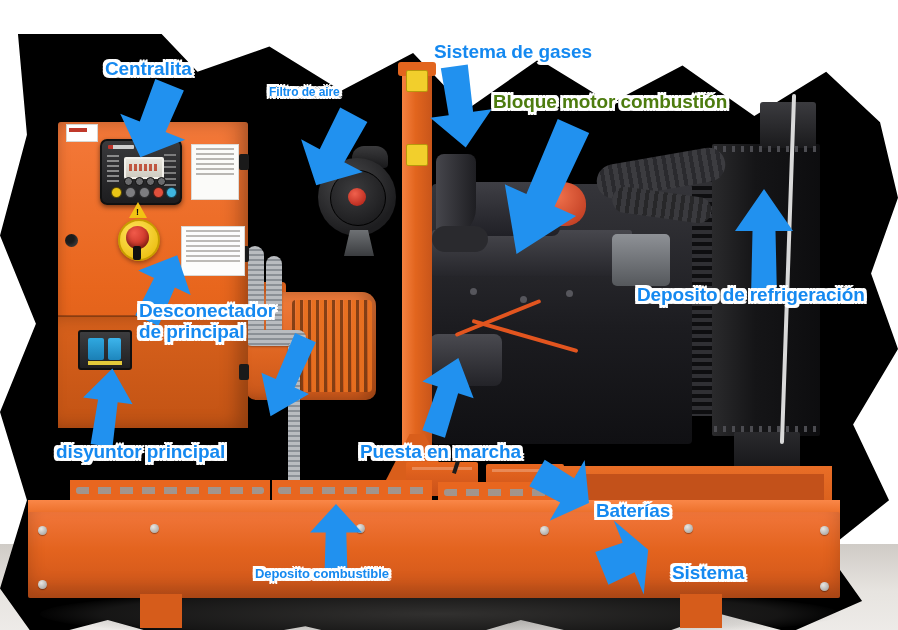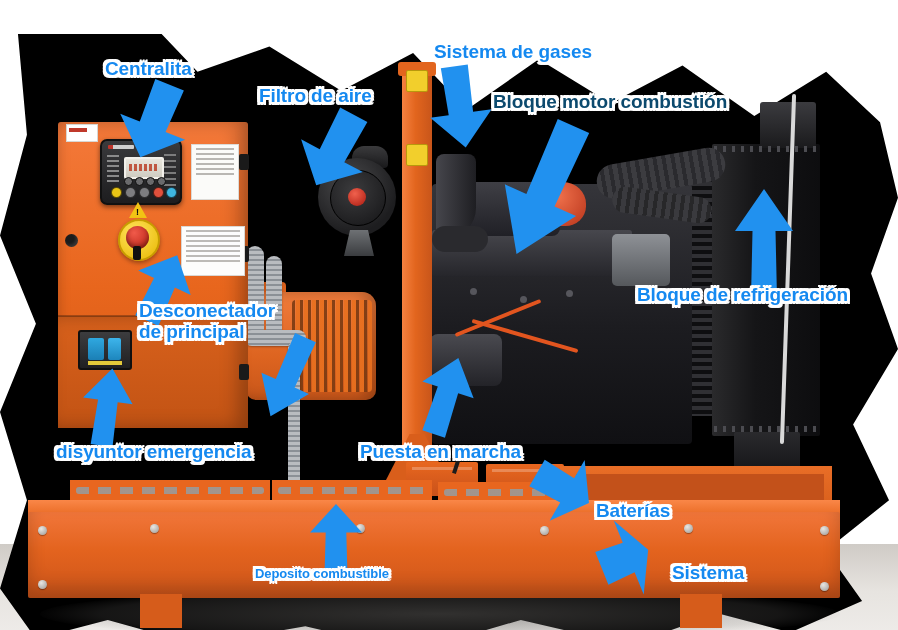--- a/index.html
+++ b/index.html
@@ -415,52 +415,52 @@
         <svg width="70" height="78" viewBox="0 0 70 78">
           <polygon points="19.6,0.0 50.4,0.0 48.9,45.2 70.0,45.2 35.0,78.0 0.0,45.2 21.1,45.2" fill="#2191ef"></polygon>
         </svg>
       </div>
       <div class="ann-label" style="left: 105px; top: 25px; font-size: 19px; color: rgb(21, 137, 240);">Centralita</div>
       <div class="ann-arrow" style="left: 300px; top: 76px; width: 70px; height: 80px; transform-origin: 50% 50%; transform: rotate(28deg);">
         <svg width="70" height="80" viewBox="0 0 70 80">
           <polygon points="19.6,0.0 50.4,0.0 48.9,46.4 70.0,46.4 35.0,80.0 0.0,46.4 21.1,46.4" fill="#2191ef"></polygon>
         </svg>
       </div>
-      <div class="ann-label" style="left: 259px; top: 52px; font-size: 19px; color: rgb(21, 137, 240);">Filtro de aire</div>
+      <div class="ann-label" style="left: 269px; top: 52px; font-size: 12px; color: rgb(21, 137, 240);">Filtro de aire</div>
       <div class="ann-arrow" style="left: 429px; top: 32px; width: 62px; height: 82px; transform-origin: 50% 50%; transform: rotate(-8deg);">
         <svg width="62" height="82" viewBox="0 0 62 82">
           <polygon points="17.4,0.0 44.6,0.0 43.3,47.6 62.0,47.6 31.0,82.0 0.0,47.6 18.7,47.6" fill="#2191ef"></polygon>
         </svg>
       </div>
       <div class="ann-label" style="left: 434px; top: 8px; font-size: 19px; color: rgb(21, 137, 240);">Sistema de gases</div>
       <div class="ann-arrow" style="left: 506px; top: 86px; width: 78px; height: 140px; transform-origin: 50% 50%; transform: rotate(24deg);">
         <svg width="78" height="140" viewBox="0 0 78 140">
           <polygon points="21.8,0.0 56.2,0.0 54.4,81.2 78.0,81.2 39.0,140.0 0.0,81.2 23.6,81.2" fill="#2191ef"></polygon>
         </svg>
       </div>
-      <div class="ann-label" style="left: 493px; top: 58px; font-size: 19px; color: #0c4a6e;">Bloque motor combustión</div>
+      <div class="ann-label" style="left: 493px; top: 58px; font-size: 19px; color: #4d7c0f;">Bloque motor combustión</div>
       <div class="ann-arrow" style="left: 735px; top: 155px; width: 58px; height: 100px; transform-origin: 50% 50%; transform: rotate(180deg);">
         <svg width="58" height="100" viewBox="0 0 58 100">
           <polygon points="16.2,0.0 41.8,0.0 40.5,58.0 58.0,58.0 29.0,100.0 0.0,58.0 17.5,58.0" fill="#2191ef"></polygon>
         </svg>
       </div>
-      <div class="ann-label" style="left: 637px; top: 251px; font-size: 19px; color: rgb(21, 137, 240);">Bloque de refrigeración</div>
+      <div class="ann-label" style="left: 637px; top: 251px; font-size: 19px; color: rgb(21, 137, 240);">Deposito de refrigeración</div>
       <div class="ann-arrow" style="left: 133px; top: 218px; width: 58px; height: 72px; transform-origin: 50% 50%; transform: rotate(205deg);">
         <svg width="58" height="72" viewBox="0 0 58 72">
           <polygon points="16.2,0.0 41.8,0.0 40.5,41.8 58.0,41.8 29.0,72.0 0.0,41.8 17.5,41.8" fill="#2191ef"></polygon>
         </svg>
       </div>
       <div class="ann-label" style="left: 139px; top: 267px; font-size: 19px; color: rgb(21, 137, 240);">Desconectador
 de principal</div>
       <div class="ann-arrow" style="left: 82px; top: 334px; width: 50px; height: 78px; transform-origin: 50% 50%; transform: rotate(188deg);">
         <svg width="50" height="78" viewBox="0 0 50 78">
           <polygon points="14.0,0.0 36.0,0.0 34.9,45.2 50.0,45.2 25.0,78.0 0.0,45.2 15.1,45.2" fill="#2191ef"></polygon>
         </svg>
       </div>
-      <div class="ann-label" style="left: 56px; top: 408px; font-size: 19px; color: rgb(21, 137, 240);">disyuntor emergencia</div>
+      <div class="ann-label" style="left: 56px; top: 408px; font-size: 19px; color: rgb(21, 137, 240);">disyuntor principal</div>
       <div class="ann-arrow" style="left: 419px; top: 322px; width: 54px; height: 80px; transform-origin: 50% 50%; transform: rotate(198deg);">
         <svg width="54" height="80" viewBox="0 0 54 80">
           <polygon points="15.1,0.0 38.9,0.0 37.7,46.4 54.0,46.4 27.0,80.0 0.0,46.4 16.3,46.4" fill="#2191ef"></polygon>
         </svg>
       </div>
       <div class="ann-label" style="left: 360px; top: 408px; font-size: 19px; color: rgb(21, 137, 240); text-align: right;">Puesta en marcha</div>
       <div class="ann-arrow" style="left: 528px; top: 424px; width: 70px; height: 60px; transform-origin: 50% 50%; transform: rotate(300deg);">
         <svg width="70" height="60" viewBox="0 0 70 60">
           <polygon points="19.6,0.0 50.4,0.0 48.9,34.8 70.0,34.8 35.0,60.0 0.0,34.8 21.1,34.8" fill="#2191ef"></polygon>
         </svg>

